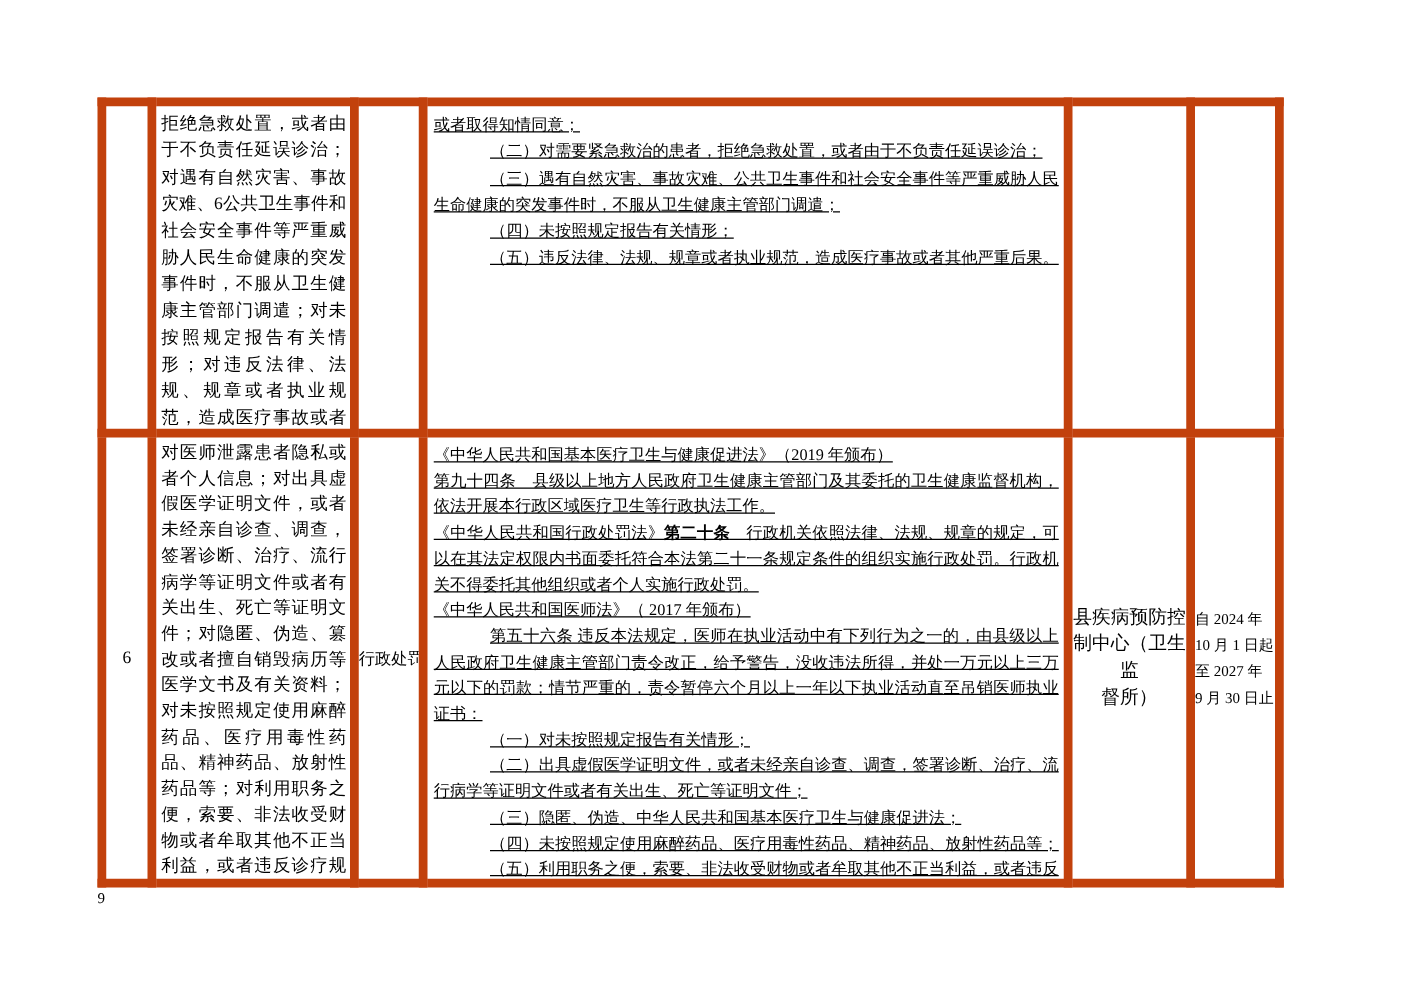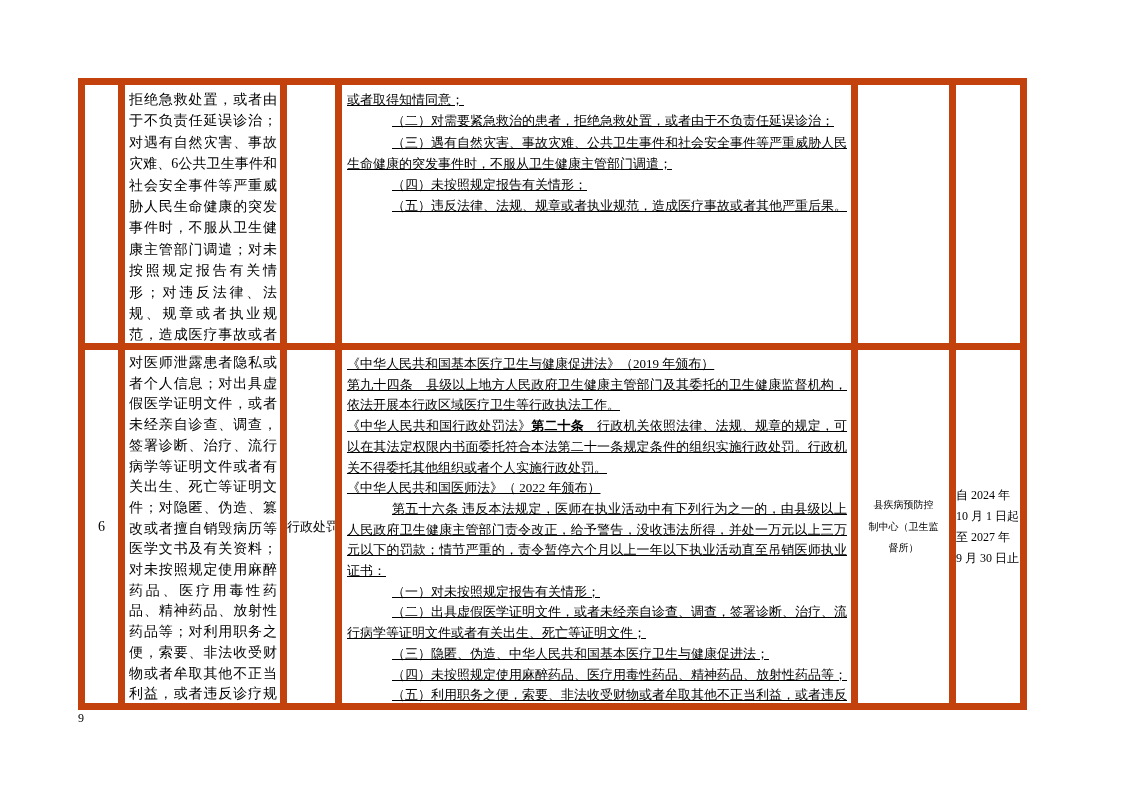--- a/index.html
+++ b/index.html
@@ -42,21 +42,21 @@
   .basis { padding: 4px 4px 0 5px; font-size: 13px; text-decoration: underline; }
   .basis .para {
     margin: 0; line-height: 21.3px;
     text-align: justify; text-justify: inter-ideograph;
   }
   .basis.tight .para { line-height: 20.7px; }
   .para.ind { text-indent: 45px; }
   .b { font-weight: bold; }
 
   .orgtext {
-    font-size: 10px; line-height: 21.5px;
+    font-size: 15px; line-height: 21.5px;
     white-space: pre-line; text-align: center;
   }
   .periodtext {
     font-size: 12px; line-height: 21px;
     white-space: pre-line; 
   }
 
   .pageno {
     position: absolute; left: 78px; top: 711px;
     font-size: 12px; color: #000;
@@ -111,21 +111,21 @@
             <div class="itemtext tight">对医师泄露患者隐私或者个人信息；对出具虚假医学证明文件，或者未经亲自诊查、调查，签署诊断、治疗、流行病学等证明文件或者有关出生、死亡等证明文件；对隐匿、伪造、篡改或者擅自销毁病历等医学文书及有关资料；对未按照规定使用麻醉药品、医疗用毒性药品、精神药品、放射性药品等；对利用职务之便，索要、非法收受财物或者牟取其他不正当利益，或者违反诊疗规范，对患者实施不必要的检查、治疗造成不</div>
           </div>
         </td>
         <td class="c-type">行政处罚</td>
         <td>
           <div class="box h2">
             <div class="basis tight">
                 <p class="para"><span>《中华人民共和国基本医疗卫生与健康促进法》（2019 年颁布）</span></p>
                 <p class="para"><span>第九十四条　县级以上地方人民政府卫生健康主管部门及其委托的卫生健康监督机构，依法开展本行政区域医疗卫生等行政执法工作。</span></p>
                 <p class="para"><span>《中华人民共和国行政处罚法》</span><span class="b">第二十条</span><span>　行政机关依照法律、法规、规章的规定，可以在其法定权限内书面委托符合本法第二十一条规定条件的组织实施行政处罚。行政机关不得委托其他组织或者个人实施行政处罚。</span></p>
-                <p class="para"><span>《中华人民共和国医师法》（ 2022 年颁布）</span></p>
+                <p class="para"><span>《中华人民共和国医师法》（ 2017 年颁布）</span></p>
                 <p class="para ind"><span>第五十六条 违反本法规定，医师在执业活动中有下列行为之一的，由县级以上人民政府卫生健康主管部门责令改正，给予警告，没收违法所得，并处一万元以上三万元以下的罚款；情节严重的，责令暂停六个月以上一年以下执业活动直至吊销医师执业证书：</span></p>
                 <p class="para ind"><span>（一）对未按照规定报告有关情形；</span></p>
                 <p class="para ind"><span>（二）出具虚假医学证明文件，或者未经亲自诊查、调查，签署诊断、治疗、流行病学等证明文件或者有关出生、死亡等证明文件；</span></p>
                 <p class="para ind"><span>（三）隐匿、伪造、中华人民共和国基本医疗卫生与健康促进法；</span></p>
                 <p class="para ind"><span>（四）未按照规定使用麻醉药品、医疗用毒性药品、精神药品、放射性药品等；</span></p>
                 <p class="para ind"><span>（五）利用职务之便，索要、非法收受财物或者牟取其他不正当利益，或者违反</span></p>
               </div>
           </div>
         </td>
         <td class="c-org">

